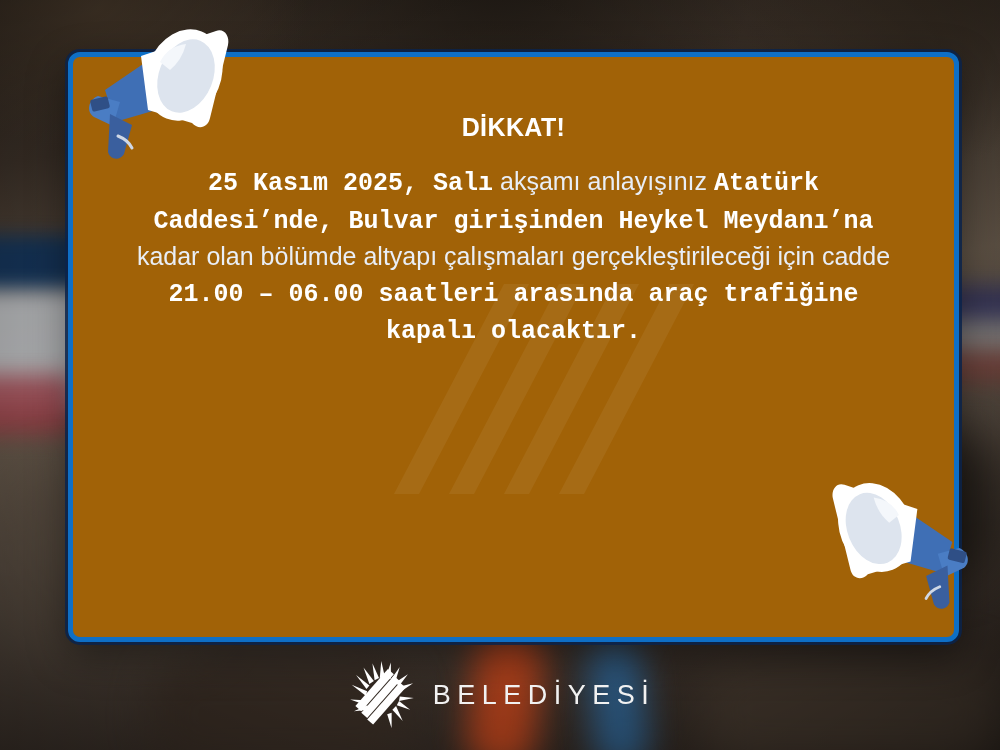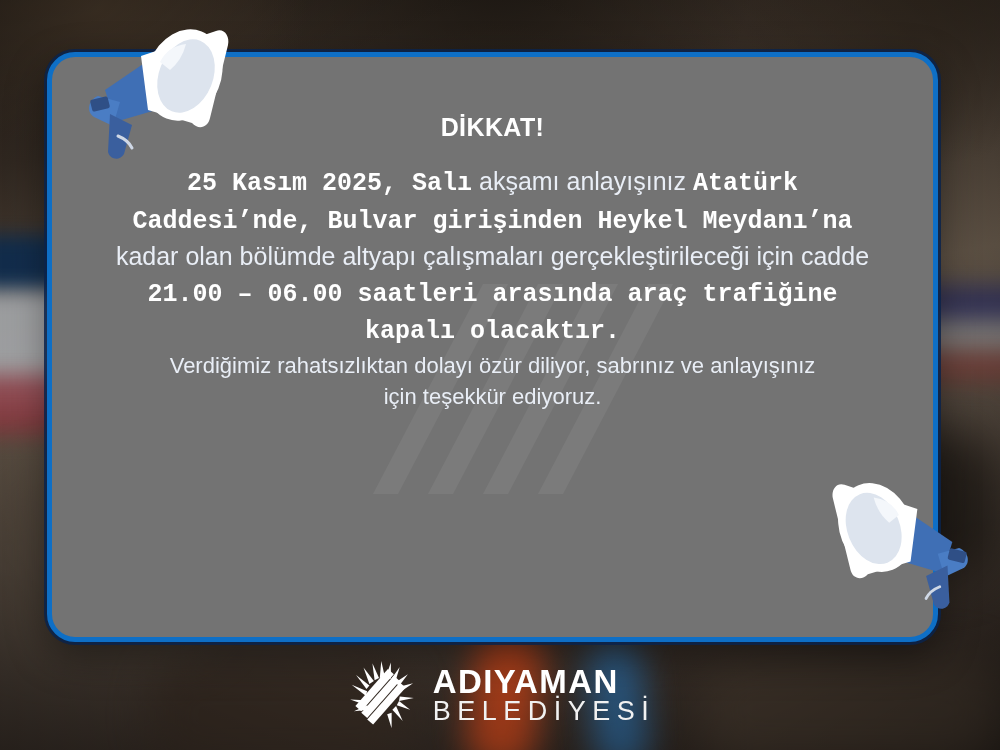--- a/index.html
+++ b/index.html
@@ -34,24 +34,24 @@
   .b10{left:700px;top:655px;width:300px;height:110px;background:#463a2f;opacity:.85;filter:blur(22px);border-radius:40px;}
   .b11{left:760px;top:430px;width:240px;height:150px;background:#1f1a15;opacity:.8;filter:blur(24px);border-radius:50px;}
   .b12{left:0px;top:470px;width:220px;height:180px;background:#5b4e41;opacity:.55;filter:blur(26px);border-radius:50px;}
   .bg-vignette{
     position:absolute;inset:0;
     background:radial-gradient(ellipse 760px 560px at 50% 46%, rgba(0,0,0,0) 40%, rgba(0,0,0,.42) 100%);
   }
 
   
   .card{
-    position:absolute;left:47px;top:52px;width:881px;height:580px;
-    background:#737373;
+    position:absolute;left:68px;top:52px;width:881px;height:580px;
+    background:#a16207;
     border:5px solid #0e6fc6;
-    border-radius:28px;
+    border-radius:12px;
     box-shadow:0 0 0 3px rgba(10,35,75,.85), 0 14px 40px rgba(0,0,0,.45);
     overflow:hidden;
   }
   .card-watermark{
     position:absolute;left:50%;top:52%;transform:translate(-50%,-50%) rotate(0deg);
     width:520px;height:330px;opacity:.055;pointer-events:none;
   }
   .card-inner{position:relative;z-index:2;padding:56px 44px 30px;text-align:center;}
 
   .headline{
@@ -114,21 +114,20 @@
         <path d="M140 300 L250 90 L275 90 L165 300 Z"></path>
         <path d="M195 300 L305 90 L330 90 L220 300 Z"></path>
         <path d="M250 300 L360 90 L385 90 L275 300 Z"></path>
         <path d="M305 300 L415 90 L440 90 L330 300 Z"></path>
       </g>
     </svg>
 
     <div class="card-inner">
       <h1 class="headline">DİKKAT!</h1>
       <p class="body p1"><b>25 Kasım 2025, Salı</b><span> akşamı anlayışınız </span><b>Atatürk Caddesi’nde, Bulvar girişinden Heykel Meydanı’na</b><span> kadar olan bölümde altyapı çalışmaları gerçekleştirileceği için cadde </span><b>21.00 – 06.00 saatleri arasında araç trafiğine kapalı olacaktır.</b></p>
-      <p class="body p4"><span>Verdiğimiz rahatsızlıktan dolayı özür diliyor, sabrınız ve anlayışınız için teşekkür ediyoruz.</span></p>
     </div>
   </div>
 
   <svg class="megaphone mega-tl" viewBox="0 0 175 150">
     <g>
       <path d="M47 72 L88 44 L98 92 L57 104 Z" fill="#3f6fb5"></path>
       <path d="M40 78 C30 82 28 94 36 99 L55 108 L62 84 Z" fill="#4a7dc4"></path>
       <rect x="33" y="80" width="18" height="12" rx="2" fill="#2f4f86" transform="rotate(-14 42 86)"></rect>
       <path d="M52 96 L74 107 L66 136 C62 143 52 142 50 134 Z" fill="#3a5f9e"></path>
       <path d="M60 118 q10 4 14 12" stroke="#cfd8e6" stroke-width="3" fill="none" stroke-linecap="round"></path>
@@ -179,18 +178,17 @@
         <path d="M93 54 L73 58 L74 52 Z"></path>
         <path d="M88 70 L70 64 L73 58 Z"></path>
         <path d="M78 85 L64 70 L69 65 Z"></path>
         <path d="M63 95 L57 76 L63 74 Z"></path>
 
         <path d="M7 56 L27 57 L26 63 Z"></path>
         <path d="M12 72 L30 64 L32 70 Z"></path>
       </g>
     </svg>
     <div class="logo-text">
-      <span class="logo-top">ADIYAMAN</span>
       <span class="logo-bottom">BELEDİYESİ</span>
     </div>
   </div>
 
 </div>
 
 </body></html>

